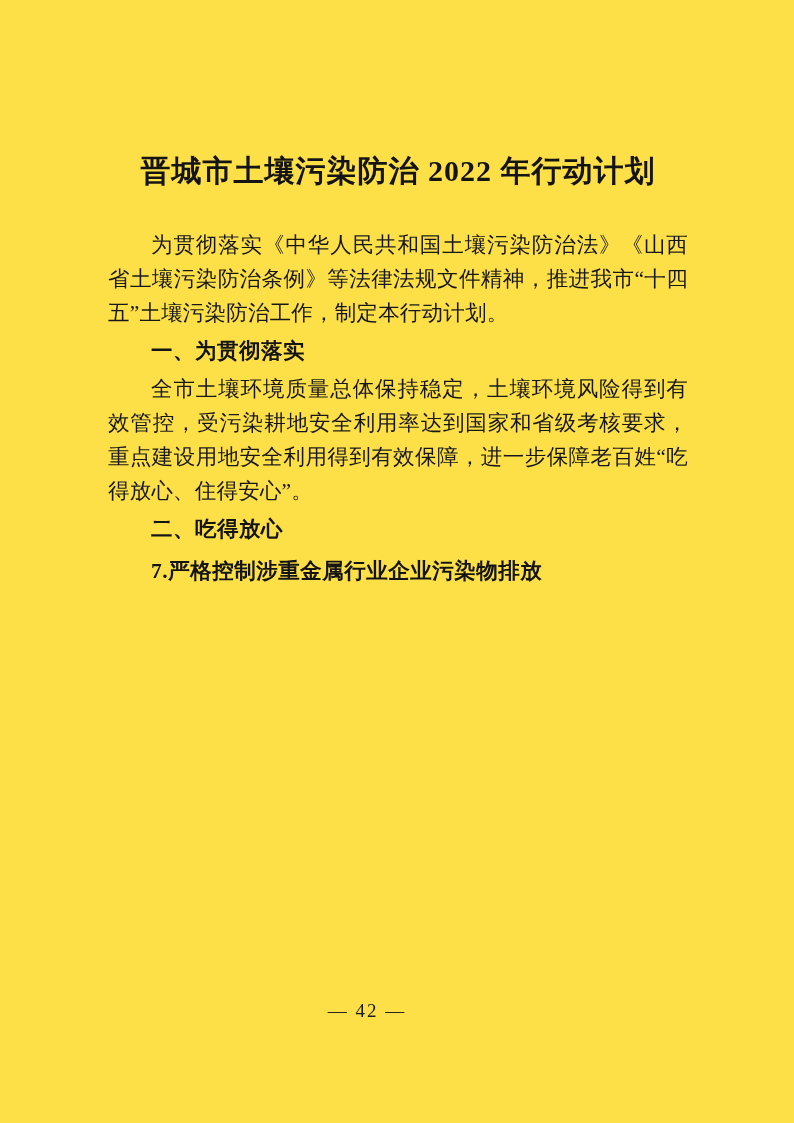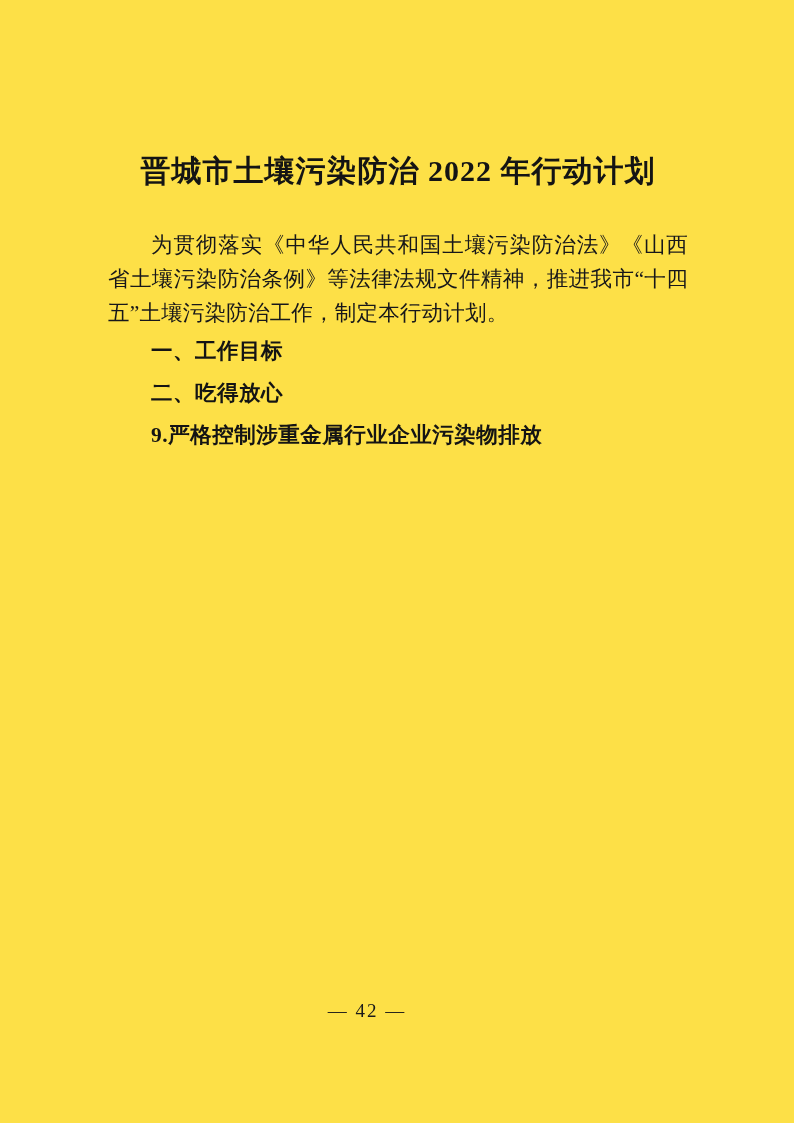--- a/index.html
+++ b/index.html
@@ -94,26 +94,27 @@
 <body>
 
 <div class="page">
 
   <div class="content">
 
     <h1 class="doc-title">晋城市土壤污染防治 2022 年行动计划</h1>
 
     <p class="para indent">为贯彻落实《中华人民共和国土壤污染防治法》《山西省土壤污染防治条例》等法律法规文件精神，推进我市“十四五”土壤污染防治工作，制定本行动计划。</p>
 
-    <p class="heading-1">一、工作目标</p>
+    <p class="heading-1">一、为贯彻落实</p>
 
+    <p class="para indent">全市土壤环境质量总体保持稳定，土壤环境风险得到有效管控，受污染耕地安全利用率达到国家和省级考核要求，重点建设用地安全利用得到有效保障，进一步保障老百姓“吃得放心、住得安心”。</p>
 
     <p class="heading-1">二、吃得放心</p>
 
 
-    <p class="heading-3">9.严格控制涉重金属行业企业污染物排放</p>
+    <p class="heading-3">7.严格控制涉重金属行业企业污染物排放</p>
 
 
   </div>
 
   <div class="page-footer">— 42 —</div>
 
 </div>
 
 </body></html>

